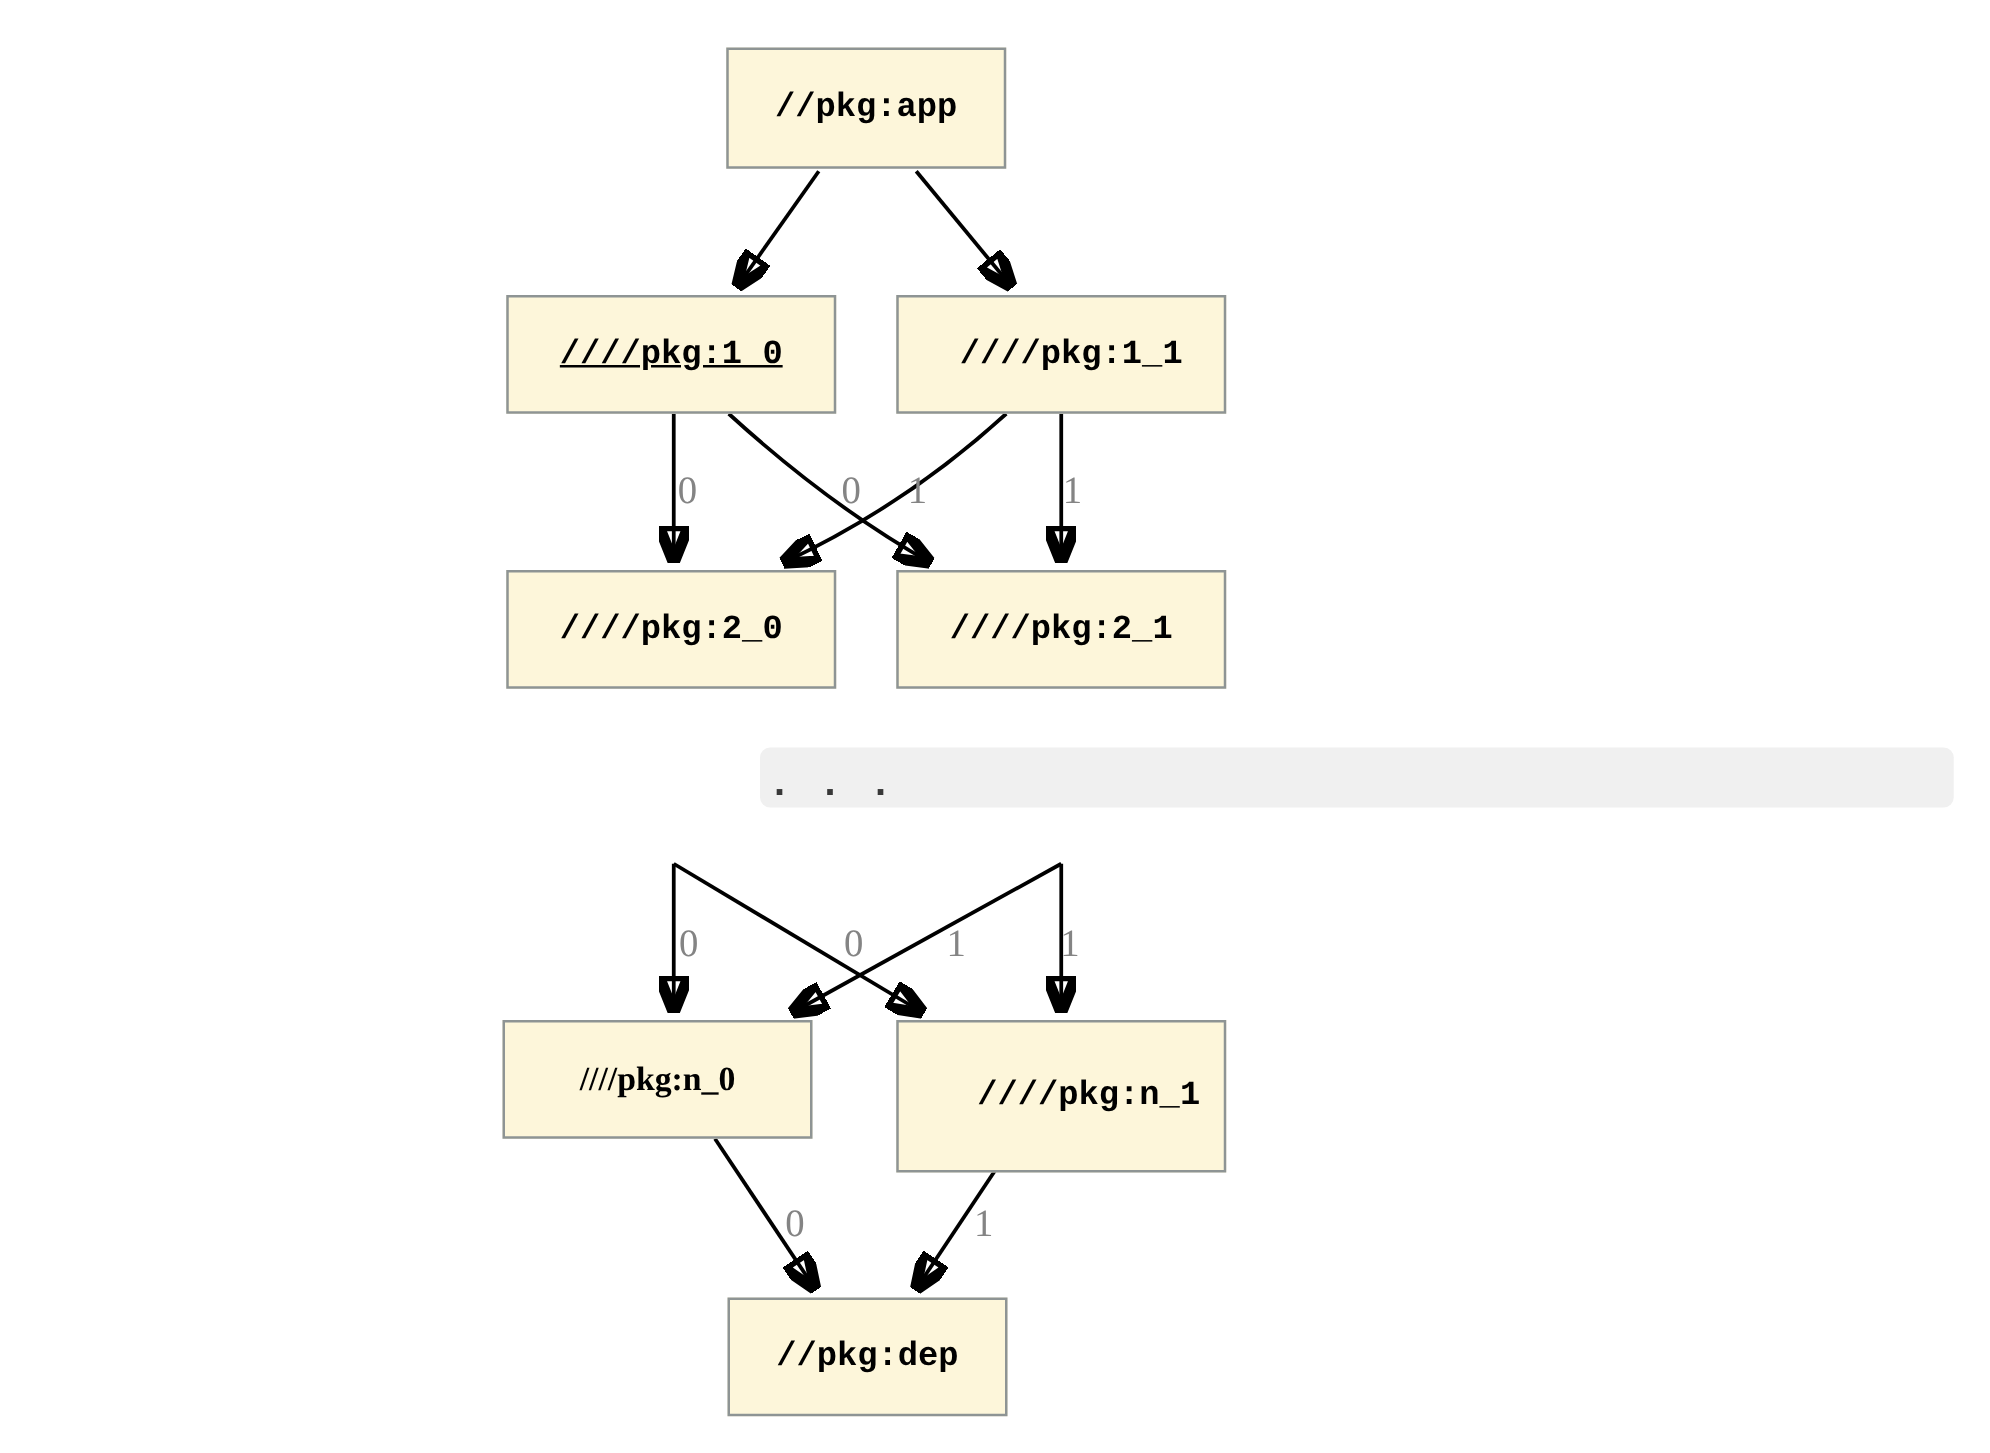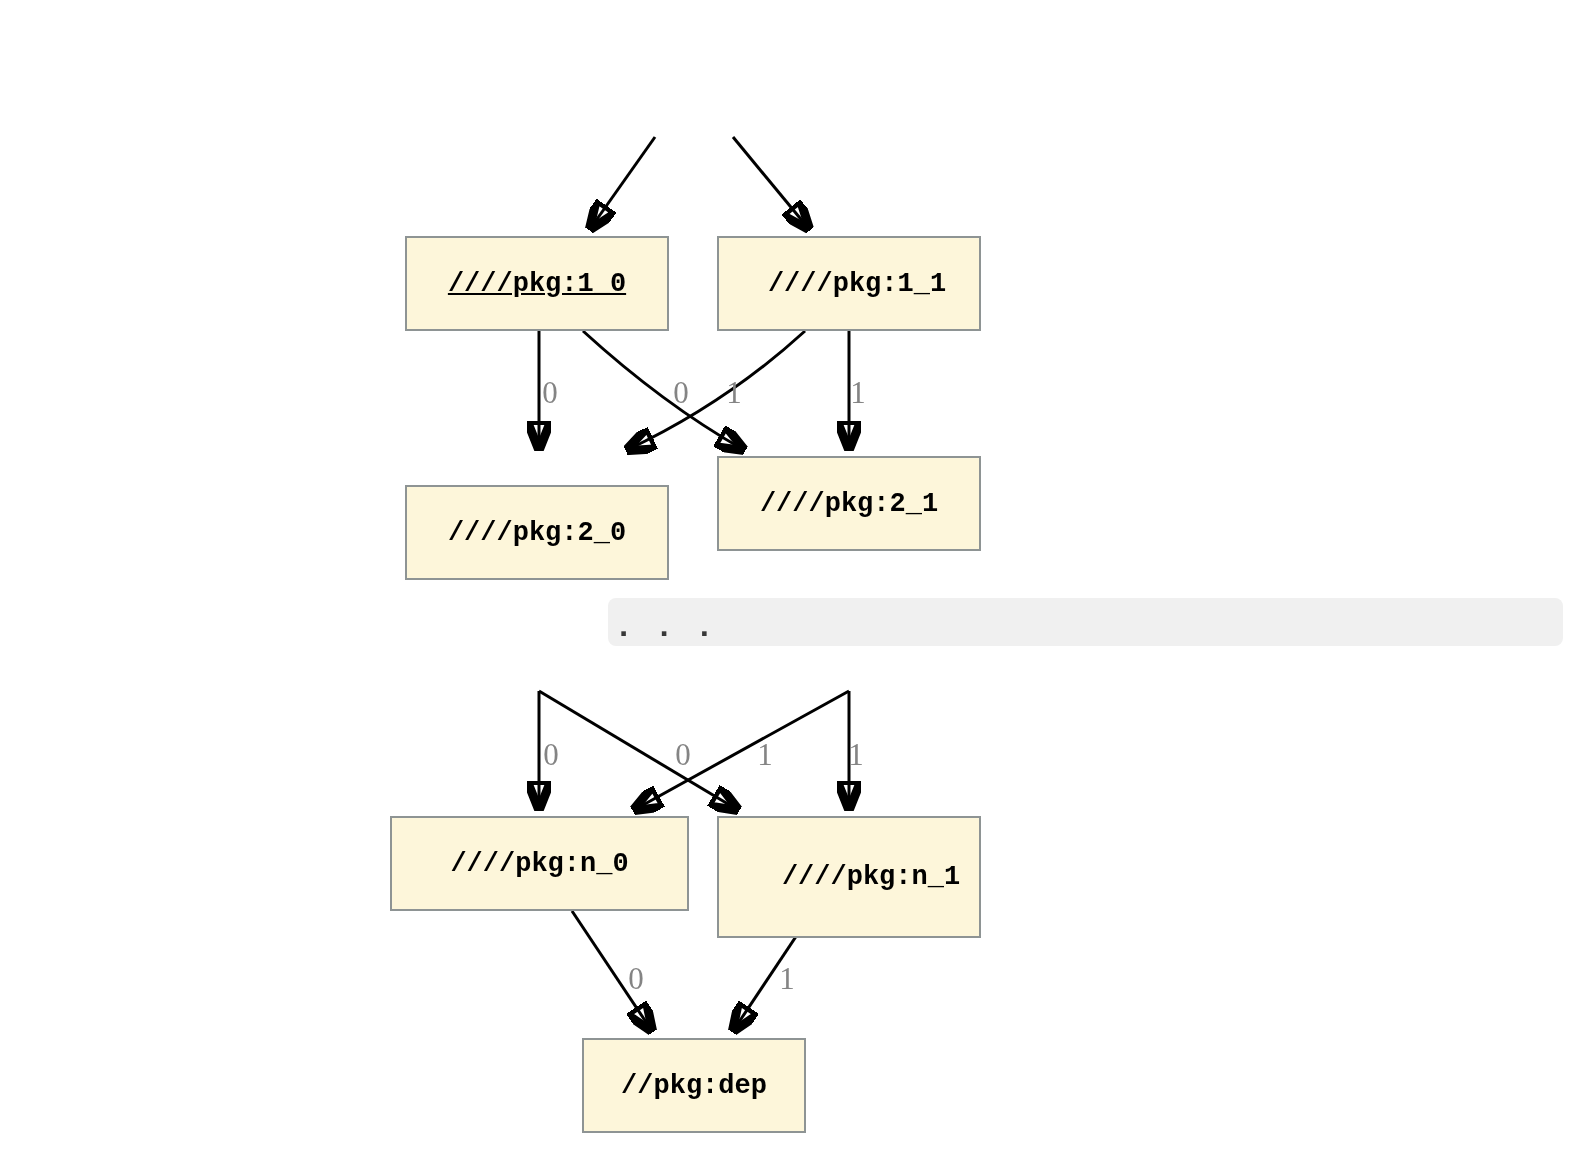--- a/index.html
+++ b/index.html
@@ -70,23 +70,23 @@
     font-family: "Liberation Mono", "DejaVu Sans Mono", monospace;
     font-weight: bold;
     font-size: 32px;
     color: #383838;
     letter-spacing: 1px;
   }
   
   #node-app  { left: 581px; top: 38px;   width: 224px; height: 97px; }
   #node-1_0  { left: 405px; top: 236px;  width: 264px; height: 95px; text-decoration: underline; }
   #node-1_1  { left: 717px; top: 236px;  width: 264px; height: 95px; padding-left: 16px; }
-  #node-2_0  { left: 405px; top: 456px;  width: 264px; height: 95px; margin-top: 29px; }
+  #node-2_0  { left: 405px; top: 456px;  width: 264px; height: 95px; }
   #node-2_1  { left: 717px; top: 456px;  width: 264px; height: 95px; }
-  #node-n_0  { left: 390px; top: 816px;  width: 299px; height: 95px; }
+  #node-n_0  { left: 402px; top: 816px;  width: 248px; height: 95px; font-family: Liberation Serif, serif; }
   #node-n_1  { left: 717px; top: 816px;  width: 264px; height: 122px; padding-left: 44px; }
   #node-dep  { left: 582px; top: 1038px; width: 224px; height: 95px; }
 </style>
 </head>
 <body>
 
 <div class="canvas">
 
   <svg class="edges-layer" width="1592" height="1162" viewBox="0 0 1592 1162" xmlns="http://www.w3.org/2000/svg">
     <defs>
@@ -105,20 +105,23 @@
 
     <path d="M539,691 L539,809" marker-end="url(#arrow)"></path>
     <path d="M539,691 L738,810" marker-end="url(#arrow)"></path>
     <path d="M849,691 L634,810" marker-end="url(#arrow)"></path>
     <path d="M849,691 L849,809" marker-end="url(#arrow)"></path>
 
     <path d="M572,911 L652,1031" marker-end="url(#arrow)"></path>
     <path d="M813,911 L733,1031" marker-end="url(#arrow)"></path>
   </svg>
 
+  <div class="node" id="node-app">
+    <span>//pkg:app</span>
+  </div>
   <div class="node" id="node-1_0">
     <span>////pkg:1_0</span>
   </div>
   <div class="node" id="node-1_1">
     <span>////pkg:1_1</span>
   </div>
   <div class="node" id="node-2_0">
     <span>////pkg:2_0</span>
   </div>
   <div class="node" id="node-2_1">

